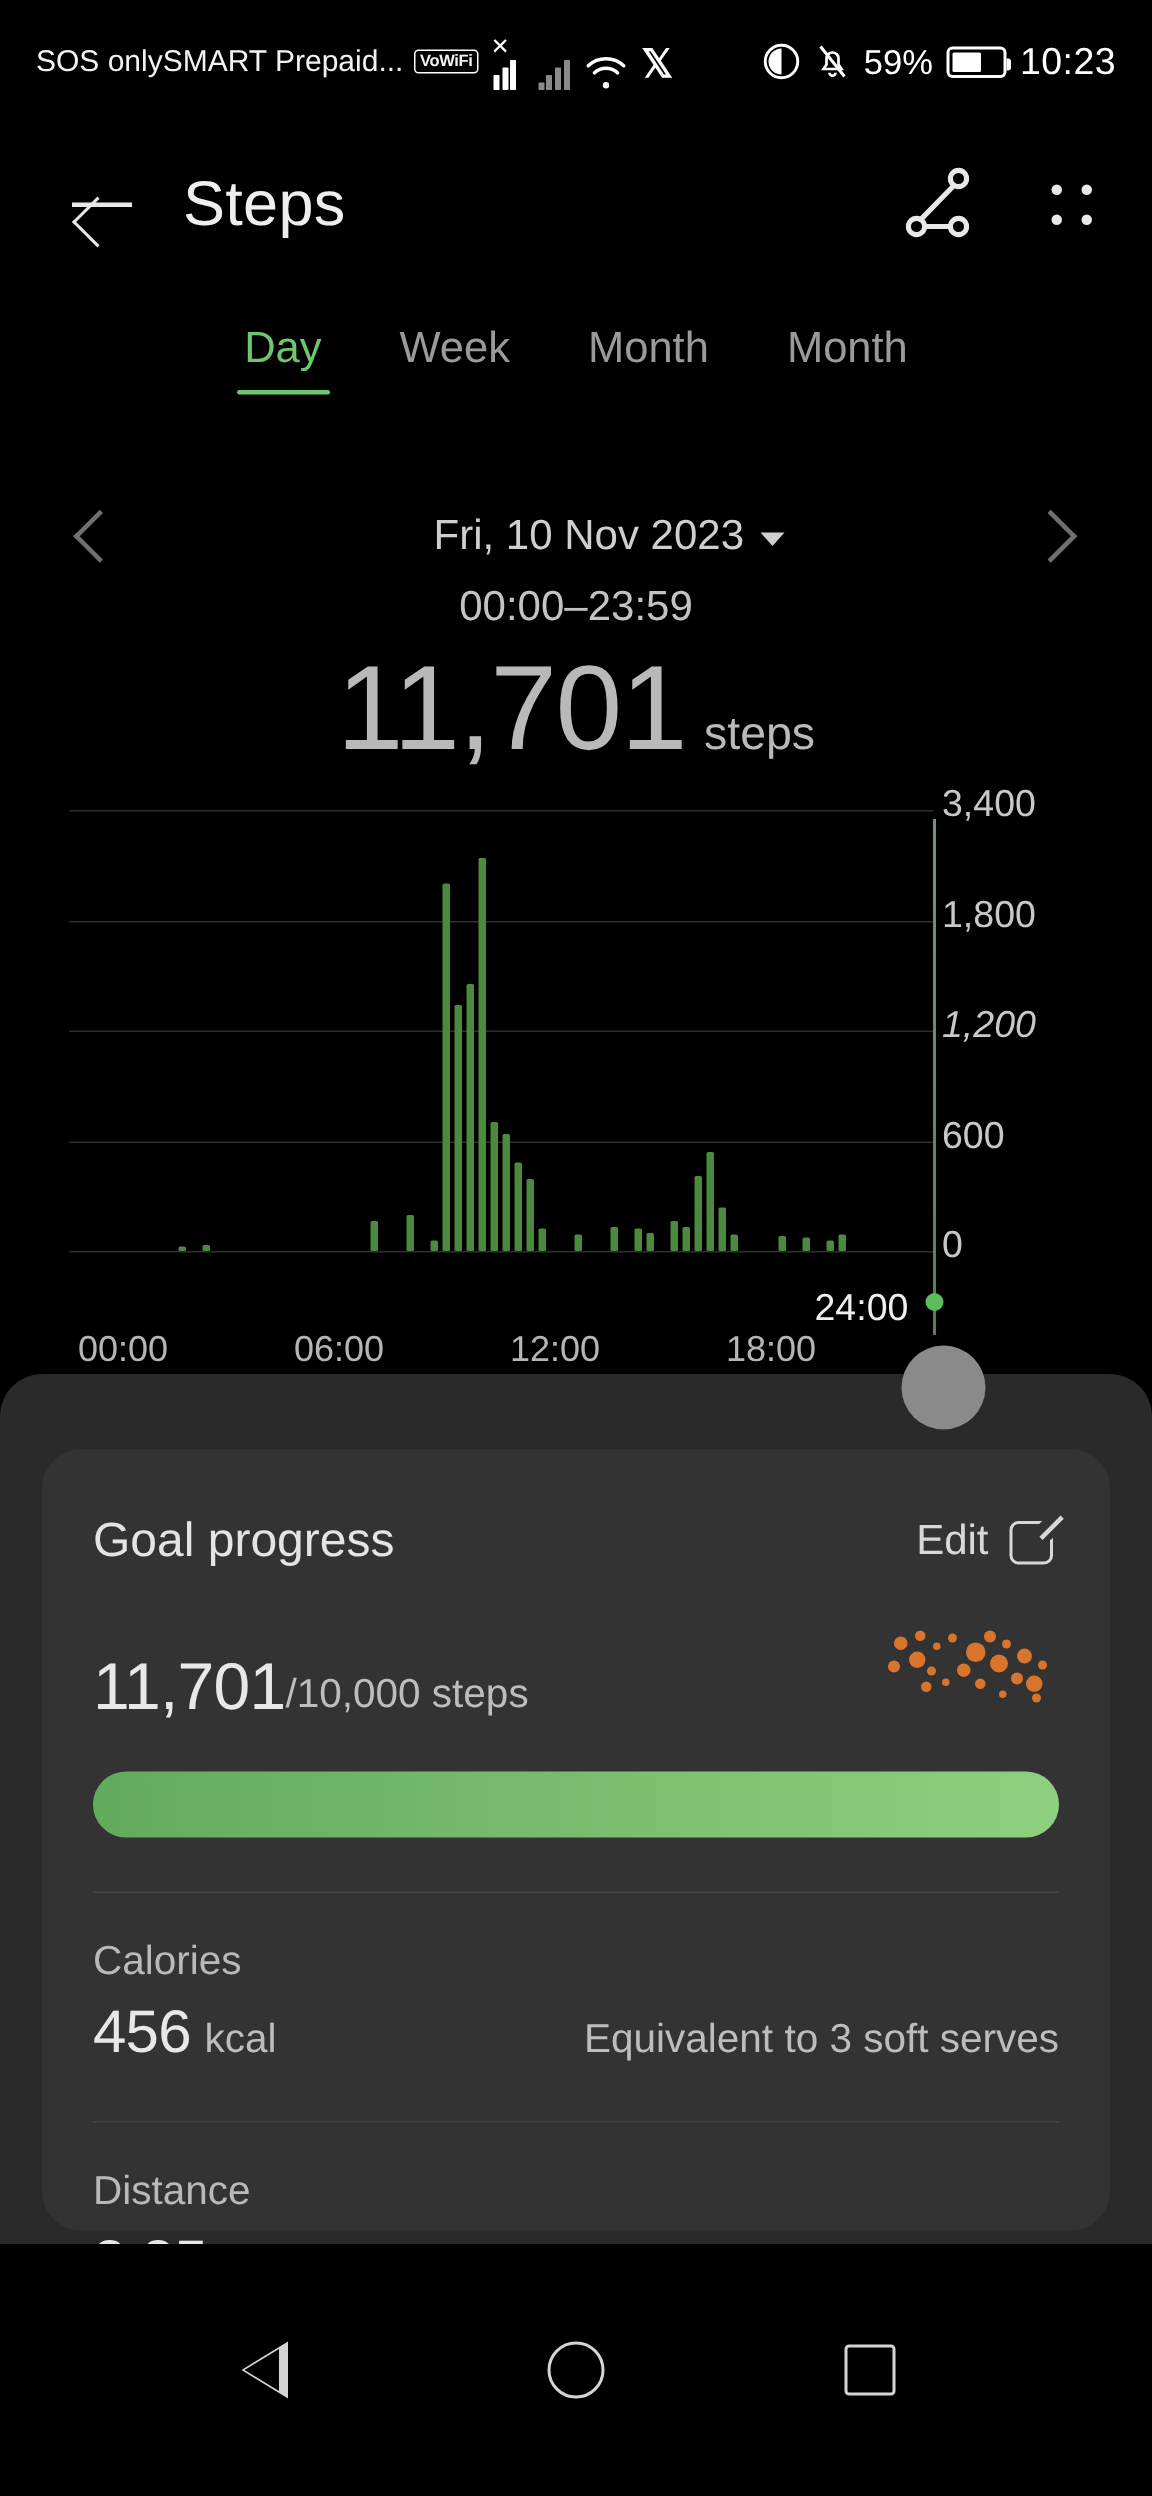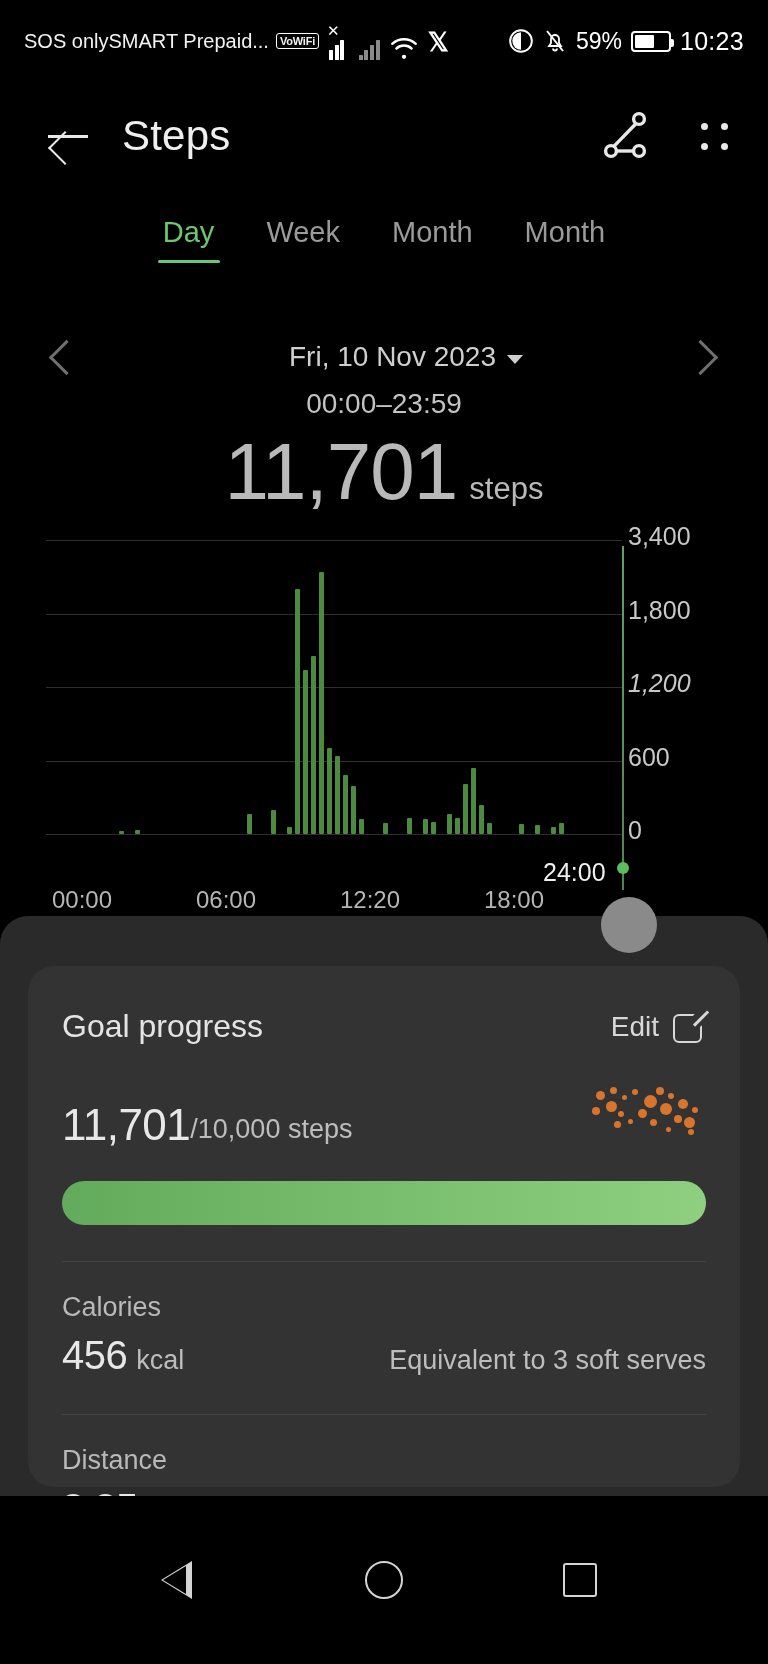--- a/index.html
+++ b/index.html
@@ -287,21 +287,21 @@
         <div style="top: 288px;">0</div>
         <div style="top: 214.5px;">600</div>
         <div style="top: 141px; font-style: italic;">1,200</div>
         <div style="top: 67.5px;">1,800</div>
         <div style="top: -6px;">3,400</div>
       </div>
     <div class="cursor"></div>
     <div class="xlabels" id="xlabels">
         <div style="left: 52px;">00:00</div>
         <div style="left: 196px;">06:00</div>
-        <div style="left: 340px;">12:20</div>
+        <div style="left: 340px;">12:00</div>
         <div style="left: 484px;">18:00</div>
       </div>
   </div>
   <div class="cursorlabel">24:00</div>
   <div class="cursordot"></div>
 
   <div class="sheet"></div>
   <div class="handle"></div>
 
   <div class="card">

